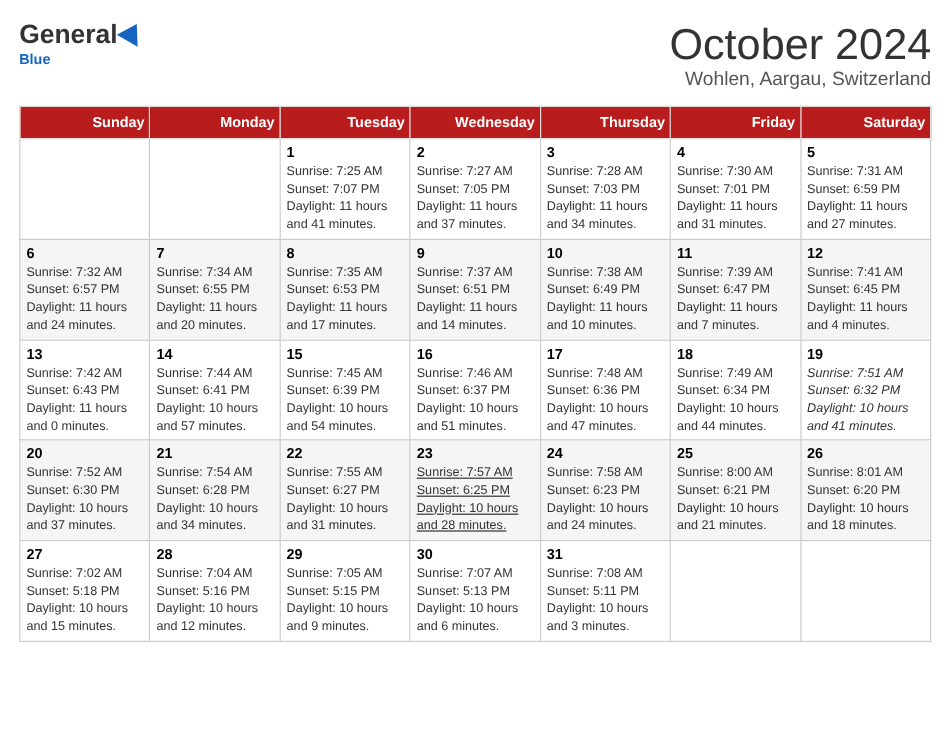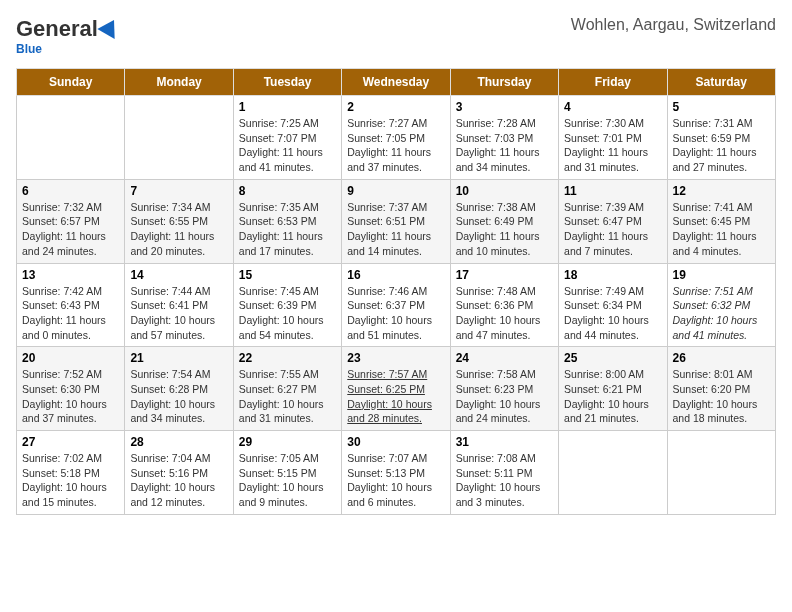--- a/index.html
+++ b/index.html
@@ -56,24 +56,24 @@
     .location {
       font-size: 16px;
       color: #555;
     }
     .calendar {
       width: 100%;
       border-collapse: collapse;
       font-size: 11px;
     }
     .calendar th {
-      background-color: #a16207;
+      background-color: #b91c1c;
       color: #fff;
       padding: 6px 4px;
-      text-align: center;
+      text-align: right;
       font-weight: bold;
       font-size: 12px;
       border: 1px solid #ddd;
     }
     .calendar td {
       border: 1px solid #ccc;
       padding: 4px 5px;
       vertical-align: top;
       height: 80px;
       width: 107px;
@@ -102,20 +102,21 @@
 
 <div class="header">
   <div class="logo">
     <div class="logo-text">
       <span class="logo-general">General</span>
       <div class="logo-triangle"></div>
     </div>
     <span class="logo-blue">Blue</span>
   </div>
   <div class="title-section">
+    <div class="month-title">October 2024</div>
     <div class="location">Wohlen, Aargau, Switzerland</div>
   </div>
 </div>
 
 <table class="calendar">
   <thead>
     <tr>
         <th>Sunday</th>
         <th>Monday</th>
         <th>Tuesday</th>

